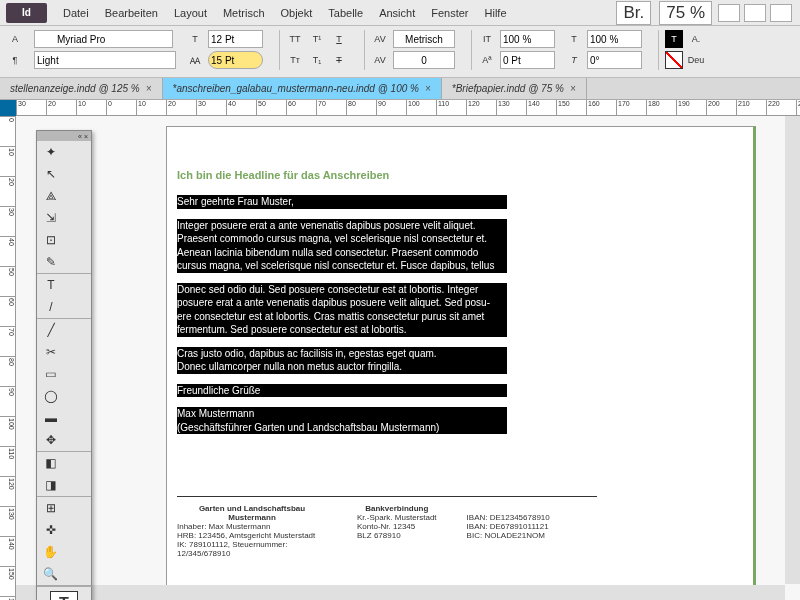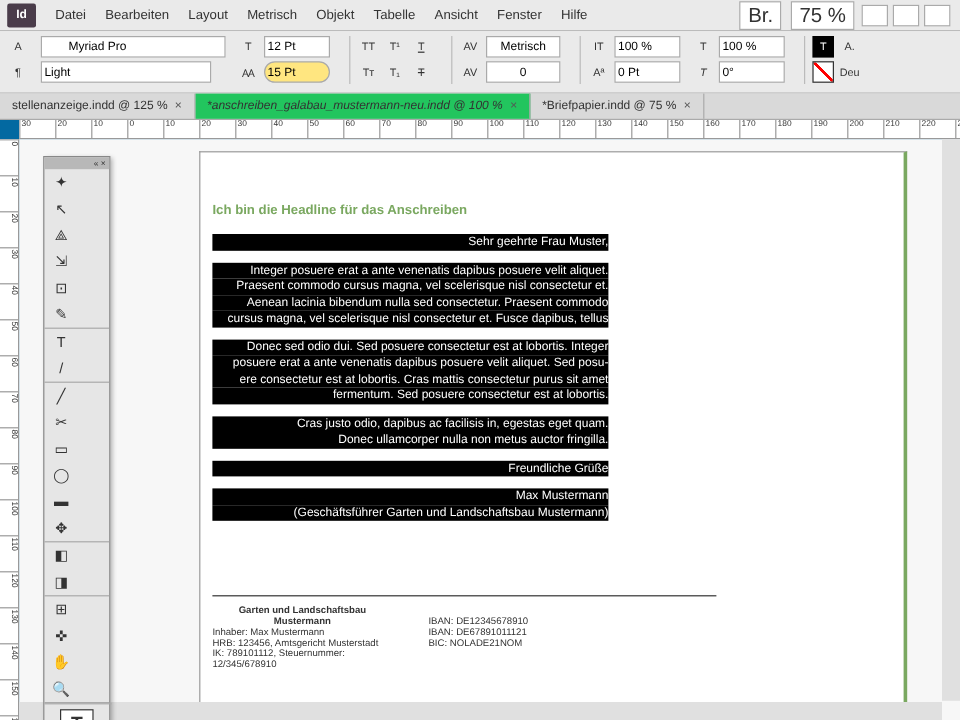--- a/index.html
+++ b/index.html
@@ -1,51 +1,51 @@
 <!DOCTYPE html>
 <html><head>
 <meta charset="utf-8">
 <style>
 * { box-sizing: border-box; margin: 0; padding: 0; font-family: "Segoe UI", Tahoma, sans-serif; }
 body { background: #f0f0f0; width: 800px; height: 600px; overflow: hidden; }
 .menubar { display: flex; align-items: center; height: 26px; background: #eaeaea; border-bottom: 1px solid #bbb; padding: 0 6px; font-size: 11px; }
-.menubar .logo { width: 24px; height: 20px; background: #4a3c4a; border-radius: 2px; display: flex; align-items: center; justify-content: center; color: #fff; font-size: 10px; font-weight: bold; margin-right: 8px; }
+.menubar .logo { width: 41px; height: 20px; background: #4a3c4a; border-radius: 2px; display: flex; align-items: center; justify-content: center; color: #fff; font-size: 10px; font-weight: bold; margin-right: 8px; }
 .menubar .menu-item { padding: 4px 8px; cursor: pointer; color: #333; }
 .menubar .spacer { flex: 1; }
 .menubar .right-btn { margin: 0 4px; font-size: 17px; color: #333; border: 1px solid #aaa; padding: 1px 6px; background: #fff; }
 .menubar .icon-btn { width: 22px; height: 18px; border: 1px solid #aaa; margin: 0 2px; background: #fff; }
 
 .control-panel { display: flex; align-items: flex-start; background: #eaeaea; border-bottom: 1px solid #bbb; padding: 4px 6px; height: 52px; font-size: 10px; }
 .ctrl-col { display: flex; flex-direction: column; gap: 3px; margin-right: 10px; }
 .ctrl-row { display: flex; align-items: center; gap: 4px; }
 .mini-select { height: 18px; font-size: 10px; border: 1px solid #aaa; background: #fff; padding: 0 2px; }
-.mini-select.font { width: 154px; padding-left: 22px; }
+.mini-select.font { width: 139px; padding-left: 22px; }
 .mini-select.style { width: 142px; }
 .mini-select.size { width: 55px; }
 .mini-select.size.highlighted { background: #ffe680; border-radius: 9px; }
 .mini-select.kern { width: 62px; text-align: center; }
 .mini-select.pct { width: 55px; }
 .ctrl-icon { width: 18px; height: 18px; display: flex; align-items: center; justify-content: center; font-size: 9px; color: #333; }
 .divider { width: 1px; background: #bbb; height: 40px; margin: 0 6px; }
 
 .tabbar { display: flex; height: 22px; background: #d9d9d9; border-bottom: 1px solid #aaa; font-size: 10px; }
-.tab { display: flex; align-items: center; padding: 0 10px; border-right: 1px solid #aaa; cursor: pointer; color: #333; }
-.tab.active { background: #22c55e; font-style: italic; }
+.tab { display: flex; align-items: center; padding: 0 10px; border-right: 1px solid #aaa; cursor: pointer; color: #333; font-style: italic; }
+.tab.active { background: #7dd3fc; font-style: italic; }
 .tab .close { margin-left: 6px; color: #555; }
 
 .workspace { position: relative; height: 500px; background: #0369a1; }
 .ruler-h { position: absolute; top: 0; left: 16px; right: 0; height: 16px; background: #fff; border-bottom: 1px solid #999; font-size: 7px; color: #333; display: flex; overflow: hidden; }
 .ruler-h .tick { flex: 0 0 30px; border-left: 1px solid #999; text-align: left; padding-left: 1px; }
 .ruler-v { position: absolute; top: 16px; left: 0; bottom: 0; width: 16px; background: #fff; border-right: 1px solid #999; font-size: 7px; color: #333; display: flex; flex-direction: column; overflow: hidden; }
 .ruler-v .tick { flex: 0 0 30px; border-top: 1px solid #999; writing-mode: vertical-rl; padding-top: 1px; }
 
 .canvas { position: absolute; top: 16px; left: 16px; right: 0; bottom: 0; overflow: hidden; background: #f7f7f7; }
 .page { position: absolute; top: 10px; left: 150px; width: 590px; height: 800px; background: #fff; border: 1px solid #999; border-right: 3px solid #7aa860; }
 .headline { color: #7aa860; font-weight: bold; font-size: 11px; margin: 42px 0 14px 10px; }
-.body-text { margin: 0 0 0 10px; font-size: 10px; line-height: 1.35; max-width: 330px; text-align: right; }
+.body-text { margin: 0 0 0 10px; font-size: 10px; line-height: 1.35; max-width: 330px; }
 .body-text span, .body-text div.sel { background: #000; color: #fff; }
 .body-text div.sel { margin-bottom: 0; }
 .body-text .gap { height: 10px; }
 .footer { margin: 62px 0 0 10px; display: flex; font-size: 8px; color: #333; gap: 30px; }
 .footer .col { max-width: 150px; }
 .footer hr { margin-bottom: 4px; border: none; border-top: 1px solid #333; width: 420px; position: absolute; left: 10px; }
 .footer .title { font-weight: bold; text-align: center; }
 
 .toolbox { position: absolute; top: 130px; left: 36px; width: 56px; background: #e6e6e6; border: 1px solid #888; box-shadow: 2px 2px 4px rgba(0,0,0,0.3); z-index: 50; }
 .toolbox .handle { height: 10px; background: #b8b8b8; display: flex; justify-content: flex-end; align-items: center; padding: 0 3px; font-size: 7px; color: #333; }
@@ -252,20 +252,26 @@
       </div>
       <div class="footer">
         <hr>
         <div class="col" style="margin-top:8px">
           <div class="title">Garten und Landschaftsbau Mustermann</div>
           <div>Inhaber: Max Mustermann</div>
           <div>HRB: 123456, Amtsgericht Musterstadt</div>
           <div>IK: 789101112, Steuernummer: 12/345/678910</div>
         </div>
         <div class="col" style="margin-top:8px">
+          <div class="title">Bankverbindung</div>
+          <div>Kr.-Spark. Musterstadt</div>
+          <div>Konto-Nr. 12345</div>
+          <div>BLZ 678910</div>
+        </div>
+        <div class="col" style="margin-top:8px">
           <div>&nbsp;</div>
           <div>IBAN: DE12345678910</div>
           <div>IBAN: DE67891011121</div>
           <div>BIC: NOLADE21NOM</div>
         </div>
       </div>
     </div>
   </div>
   <div class="scrollbar v"></div>
   <div class="scrollbar h"></div>

